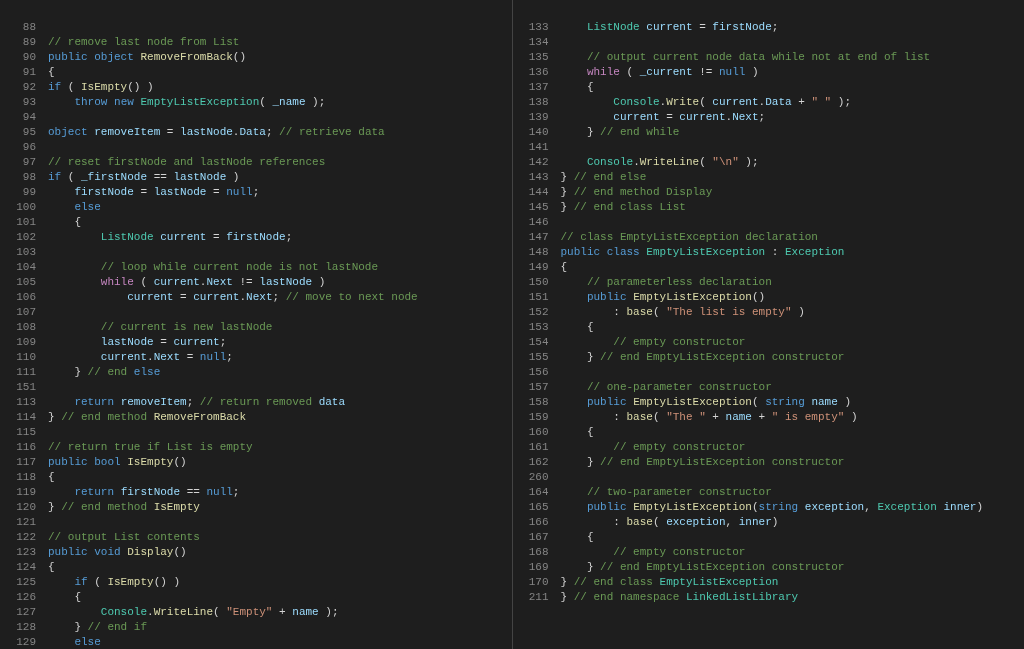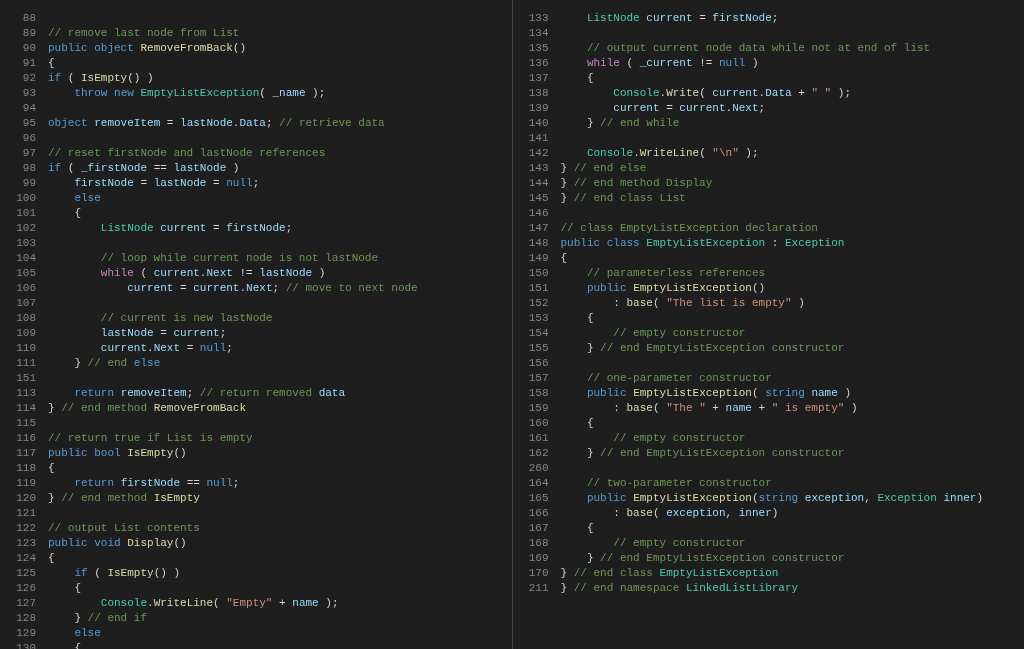--- a/index.html
+++ b/index.html
@@ -8,21 +8,21 @@
       font-family: 'Consolas', 'Courier New', monospace;
       font-size: 11px;
       color: #d4d4d4;
       display: flex;
       height: 649px;
       overflow: hidden;
     }
     .pane {
       flex: 1;
       overflow: hidden;
-      padding: 12px 0;
+      padding: 21px 0;
     }
     .divider {
       width: 1px;
       background: #444;
       flex-shrink: 0;
     }
     .code-line {
       display: flex;
       align-items: baseline;
       height: 15px;
@@ -110,21 +110,21 @@
     <div class="code-line"><span class="line-num">140</span><span class="code-content">    } <span class="cm">// end while</span></span></div>
     <div class="code-line"><span class="line-num">141</span><span class="code-content"></span></div>
     <div class="code-line"><span class="line-num">142</span><span class="code-content">    <span class="cl">Console</span>.<span class="fn ul">WriteLine</span>( <span class="str">"\n"</span> );</span></div>
     <div class="code-line"><span class="line-num">143</span><span class="code-content">} <span class="cm">// end</span> <span class="kw cm">else</span></span></div>
     <div class="code-line"><span class="line-num">144</span><span class="code-content">} <span class="cm">// end method Display</span></span></div>
     <div class="code-line"><span class="line-num">145</span><span class="code-content">} <span class="cm">// end class List</span></span></div>
     <div class="code-line"><span class="line-num">146</span><span class="code-content"></span></div>
     <div class="code-line"><span class="line-num">147</span><span class="code-content"><span class="cm">// class EmptyListException declaration</span></span></div>
     <div class="code-line"><span class="line-num">148</span><span class="code-content"><span class="kw">public</span> <span class="kw">class</span> <span class="cl ul">EmptyListException</span> : <span class="cl">Exception</span></span></div>
     <div class="code-line"><span class="line-num">149</span><span class="code-content">{</span></div>
-    <div class="code-line"><span class="line-num">150</span><span class="code-content">    <span class="cm">// parameterless references</span></span></div>
+    <div class="code-line"><span class="line-num">150</span><span class="code-content">    <span class="cm">// parameterless declaration</span></span></div>
     <div class="code-line"><span class="line-num">151</span><span class="code-content">    <span class="kw">public</span> <span class="fn ul">EmptyListException</span>()</span></div>
     <div class="code-line"><span class="line-num">152</span><span class="code-content">        : <span class="fn ul">base</span>( <span class="str">"The list is empty"</span> )</span></div>
     <div class="code-line"><span class="line-num">153</span><span class="code-content">    {</span></div>
     <div class="code-line"><span class="line-num">154</span><span class="code-content">        <span class="cm">// empty constructor</span></span></div>
     <div class="code-line"><span class="line-num">155</span><span class="code-content">    } <span class="cm">// end EmptyListException constructor</span></span></div>
     <div class="code-line"><span class="line-num">156</span><span class="code-content"></span></div>
     <div class="code-line"><span class="line-num">157</span><span class="code-content">    <span class="cm">// one-parameter constructor</span></span></div>
     <div class="code-line"><span class="line-num">158</span><span class="code-content">    <span class="kw">public</span> <span class="fn ul">EmptyListException</span>( <span class="kw">string</span> <span class="prop">name</span> )</span></div>
     <div class="code-line"><span class="line-num">159</span><span class="code-content">        : <span class="fn ul">base</span>( <span class="str">"The "</span> + <span class="prop">name</span> + <span class="str">" is empty"</span> )</span></div>
     <div class="code-line"><span class="line-num">160</span><span class="code-content">    {</span></div>

